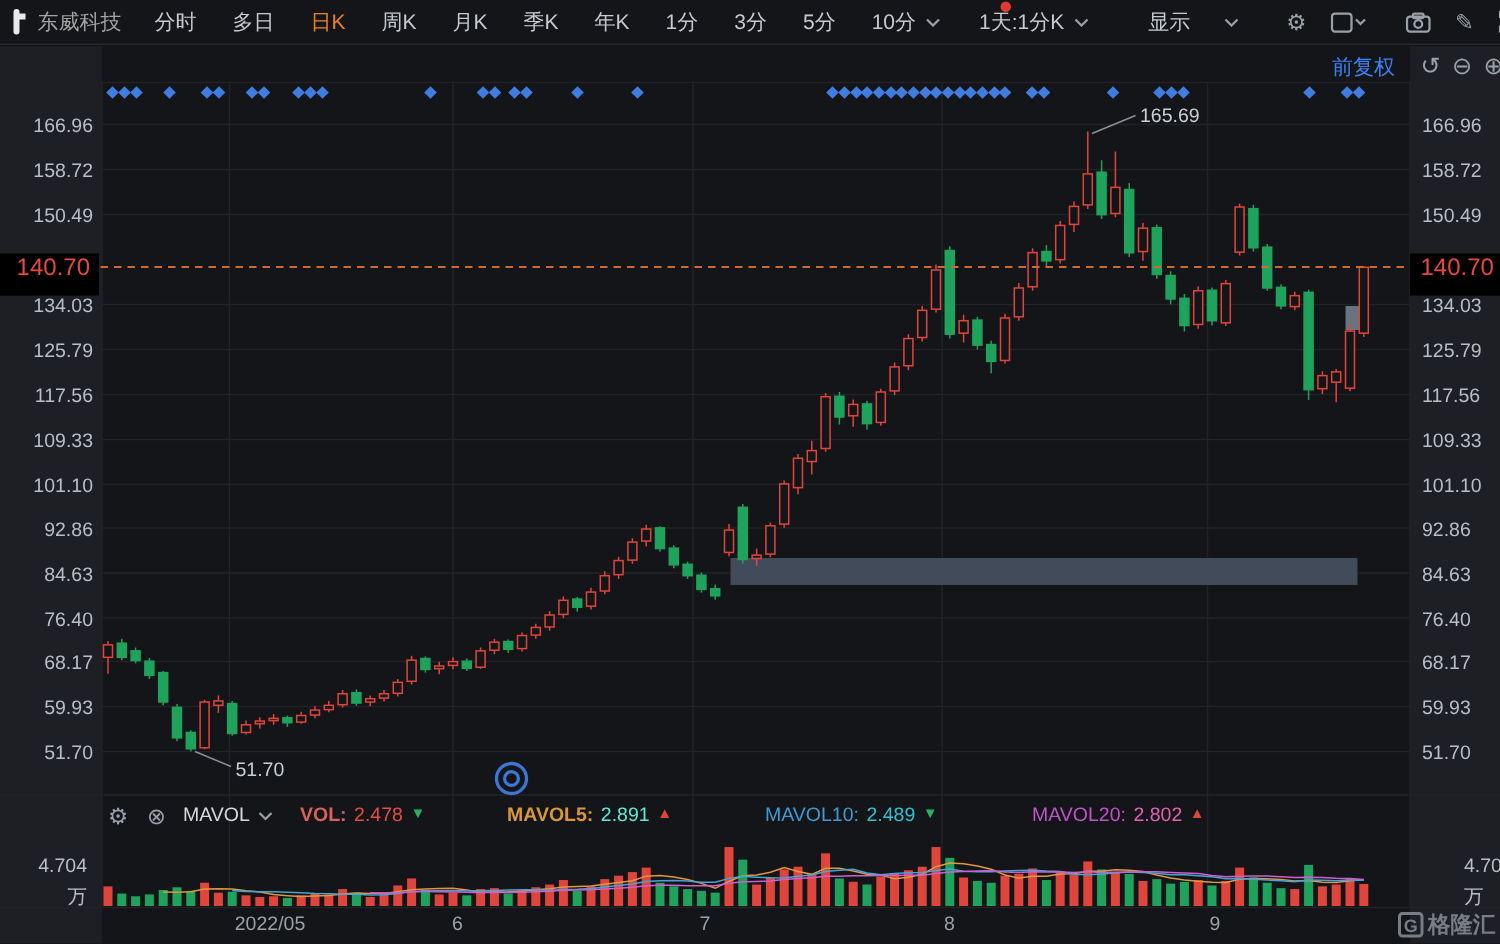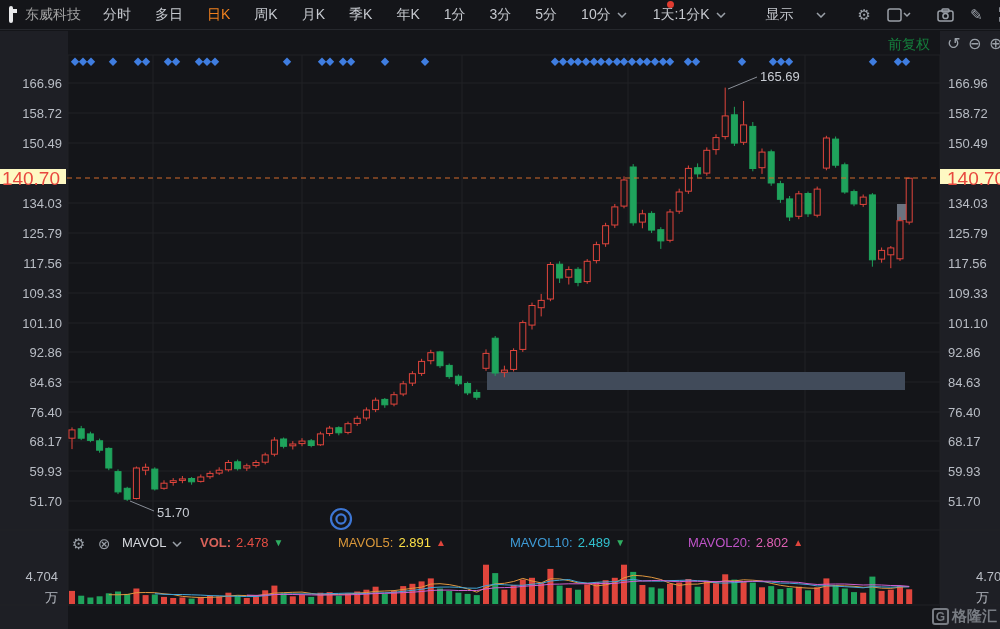--- a/index.html
+++ b/index.html
@@ -15,32 +15,32 @@
     margin:0 12px 0 9px; position:relative; }
   .toolbar .win-icon::after { content:""; position:absolute; left:1px; top:1px; width:5px; height:4px; background:#e8e9eb; }
   .tb-item { margin-right:24px; color:#c6c9cf; cursor:pointer; }
   .tb-stock { color:#a3a3a3; margin-right:22px; }
   .tb-active { color:#f0801e; }
   .tb-sep { width:1px; height:16px; background:#33363c; margin:0 10px 0 0; }
   .tb-ic { color:#9aa0a8; margin-right:16px; font-size:15px; display:inline-flex; align-items:center; cursor:pointer; }
   .notif-dot { position:absolute; left:667px; top:1px; width:7px; height:7px; border-radius:50%; background:#e03b30; }
 
   
-  .adjust-mode { position:absolute; left:888px; top:36px; color:#15803d; font-size:14px; cursor:pointer; }
+  .adjust-mode { position:absolute; left:888px; top:36px; color:#3b82f6; font-size:14px; cursor:pointer; }
   .sub-ic { position:absolute; top:34px; color:#9aa0a8; font-size:16px; cursor:pointer; }
 
   
   .gutter { position:absolute; top:31px; height:598px; background:#1e1f25; }
   #left-axis  { left:0; width:68px; }
   #right-axis { left:940px; width:60px; }
   .ytick { position:absolute; font-size:13px; color:#b9bdc5; }
   #left-axis .ytick { right:6px; }
   #right-axis .ytick { left:8px; }
-  .price-tag { position:absolute; top:169px; height:15px; line-height:19px; font-size:19px;
-    color:#e8483f; background:#fef9c3; z-index:5; }
+  .price-tag { position:absolute; top:169px; height:28px; line-height:19px; font-size:16px;
+    color:#e8483f; background:#000000; z-index:5; }
   #price-tag-left { left:0; width:66px; text-align:right; padding-right:6px; }
   #price-tag-right { left:940px; width:60px; padding-left:7px; }
   .vol-axis-label { position:absolute; font-size:13px; color:#b9bdc5;margin-left:28px; }
 
   
   #chart-svg { position:absolute; left:0; top:0; width:1000px; height:629px; z-index:2; }
 
   
   .ind-row { position:absolute; left:0; top:533px; width:1000px; height:24px; font-size:13px; z-index:3; }
   .ind-g { position:absolute; top:2px; display:inline-flex; align-items:center; gap:5px; white-space:nowrap; }
@@ -557,35 +557,42 @@
       <span><svg width="10" height="6">
             <polyline points="1,1 5,5 9,1" fill="none" stroke="#9aa0a8" stroke-width="1.5"></polyline>
           </svg></span>
     </span>
     <span class="ind-g" style="left:200px;">
       <span style="color:#d8625a;font-weight:bold;">VOL:</span>
       <span style="color:#e34d43;">2.478</span>
       <span class="tri-dn">▼</span>
     </span>
     <span class="ind-g" style="left:338px;">
-      <span style="color:#d9973a;">MAVOL5:</span>
-      <span style="color:#fde047;">2.891</span>
+      <span style="color:#d9973a;font-weight:bold;">MAVOL5:</span>
+      <span style="color:#5eead4;">2.891</span>
       <span class="tri-up">▲</span>
     </span>
     <span class="ind-g" style="left:510px;">
       <span style="color:#3e9bd6;">MAVOL10:</span>
       <span style="color:#31c0cf;">2.489</span>
       <span class="tri-dn">▼</span>
     </span>
     <span class="ind-g" style="left:688px;">
       <span style="color:#bf54c8;text-align:center;">MAVOL20:</span>
       <span style="color:#e060b4;">2.802</span>
       <span class="tri-up">▲</span>
     </span>
   </div>
 
+  <div id="xaxis-row">
+      <span class="xtick" style="left: 180px;">2022/05</span>
+      <span class="xtick" style="left: 305px;">6</span>
+      <span class="xtick" style="left: 470px;">7</span>
+      <span class="xtick" style="left: 633px;">8</span>
+      <span class="xtick" style="left: 810px;">9</span>
+    </div>
 
   <div class="logo">
     <span class="logo-box">G</span>
     <span>格隆汇</span>
   </div>
 
 </div>
 
 </body></html>

